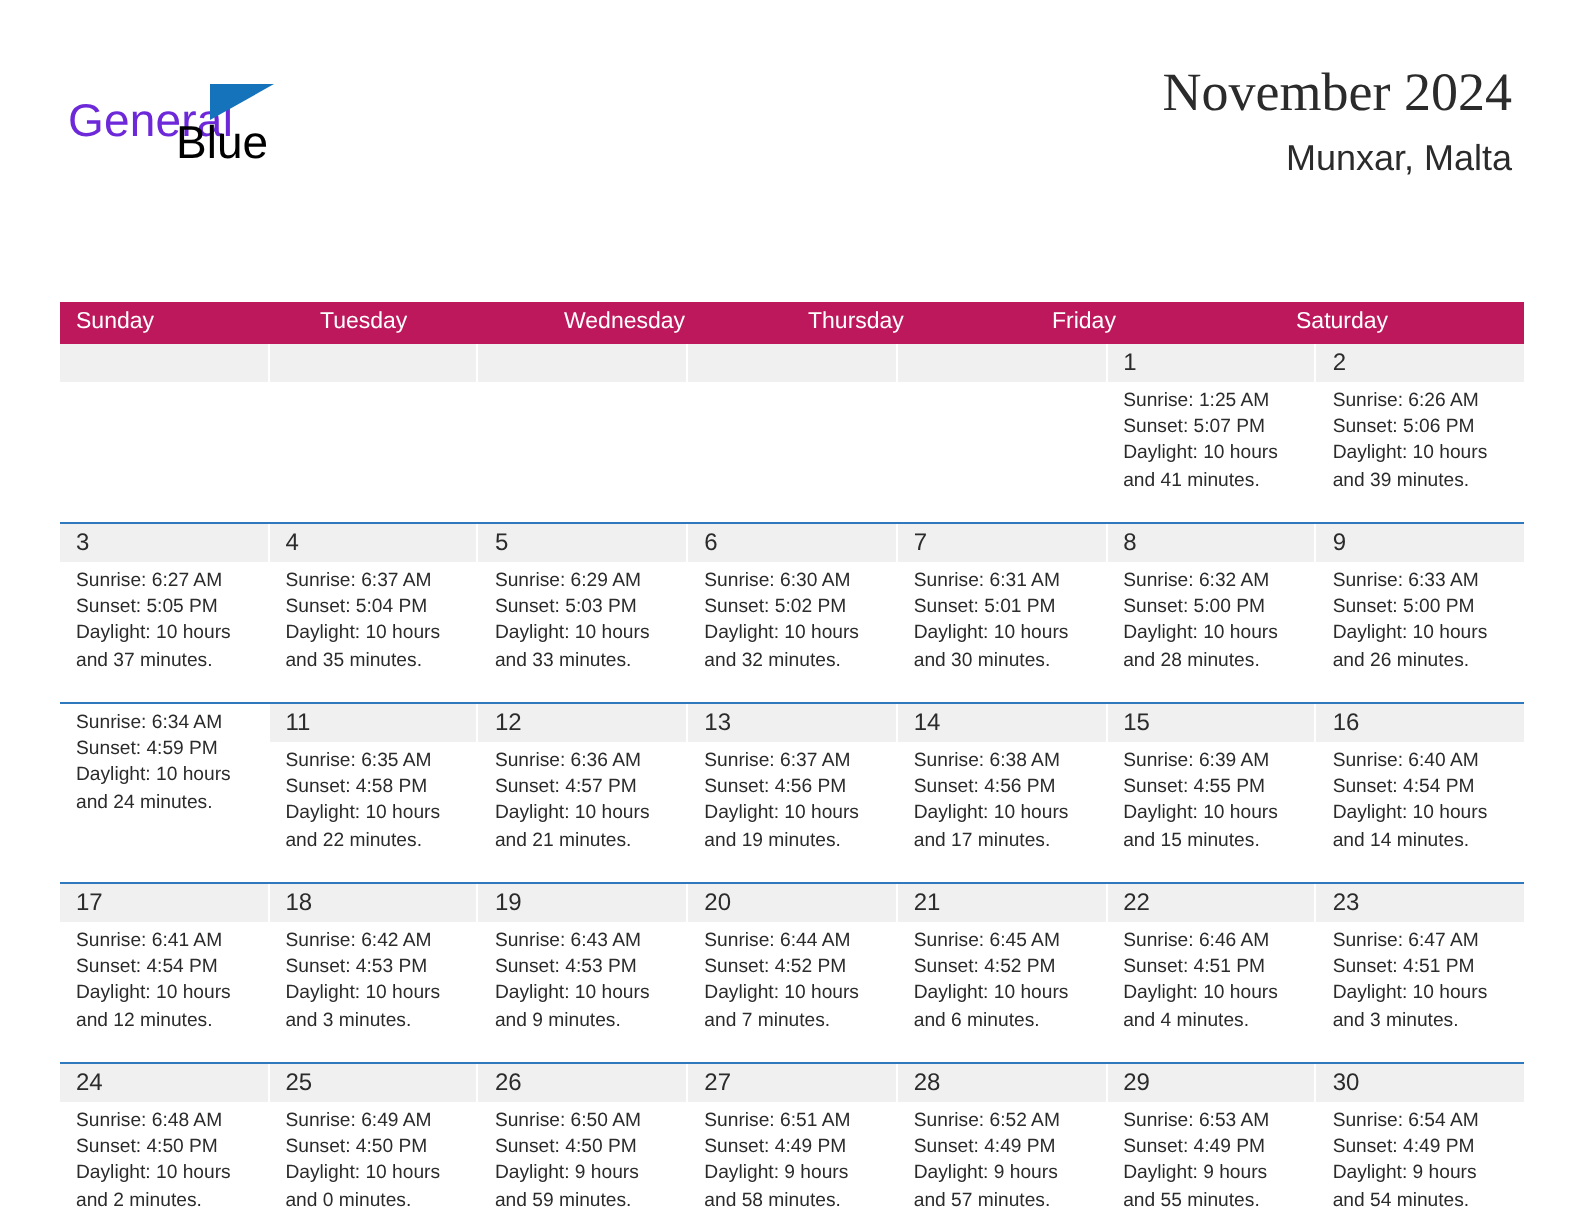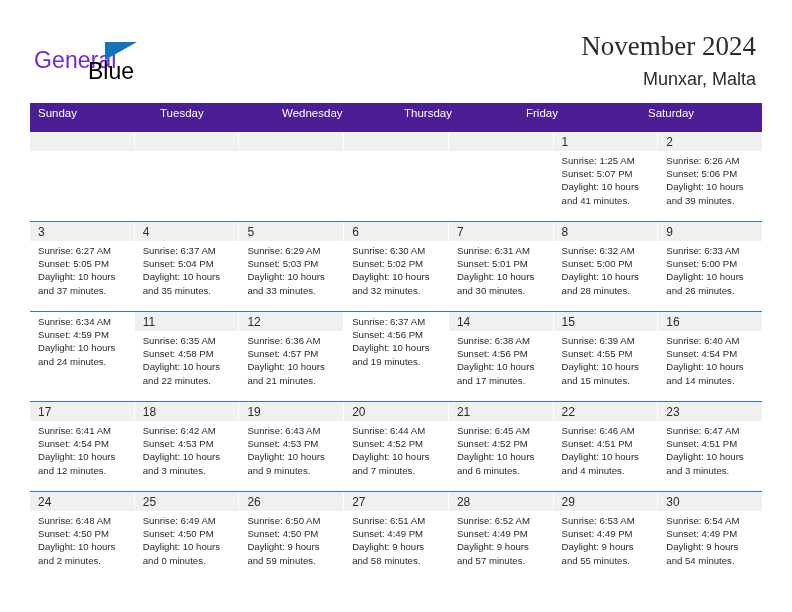--- a/index.html
+++ b/index.html
@@ -93,22 +93,23 @@
   .calendar {
     position: absolute;
     left: 30px;
     top: 103px;
     width: 732px;
   }
 
   .weekday-row {
     display: flex;
     width: 732px;
-    background: #4c1d95;
-    height: 29px;
+    background: #be185d;
+    height: 21px;
+    margin-top: 48px;
   }
   .weekday {
     flex: 1 1 0;
     box-sizing: border-box;
     color: #ffffff;
     font-size: 11.5px;
     line-height: 21px;
     padding-left: 8px;
     white-space: nowrap;
     overflow: hidden;
@@ -315,20 +316,21 @@
           <div class="day-cell">
             <div class="day-head"><span class="day-num">12</span></div>
             <div class="day-body">
               <div class="day-line">Sunrise: 6:36 AM</div>
               <div class="day-line">Sunset: 4:57 PM</div>
               <div class="day-line">Daylight: 10 hours</div>
               <div class="day-line">and 21 minutes.</div>
             </div>
           </div>
           <div class="day-cell">
+            <div class="day-head"><span class="day-num">13</span></div>
             <div class="day-body">
               <div class="day-line">Sunrise: 6:37 AM</div>
               <div class="day-line">Sunset: 4:56 PM</div>
               <div class="day-line">Daylight: 10 hours</div>
               <div class="day-line">and 19 minutes.</div>
             </div>
           </div>
           <div class="day-cell">
             <div class="day-head"><span class="day-num">14</span></div>
             <div class="day-body">

